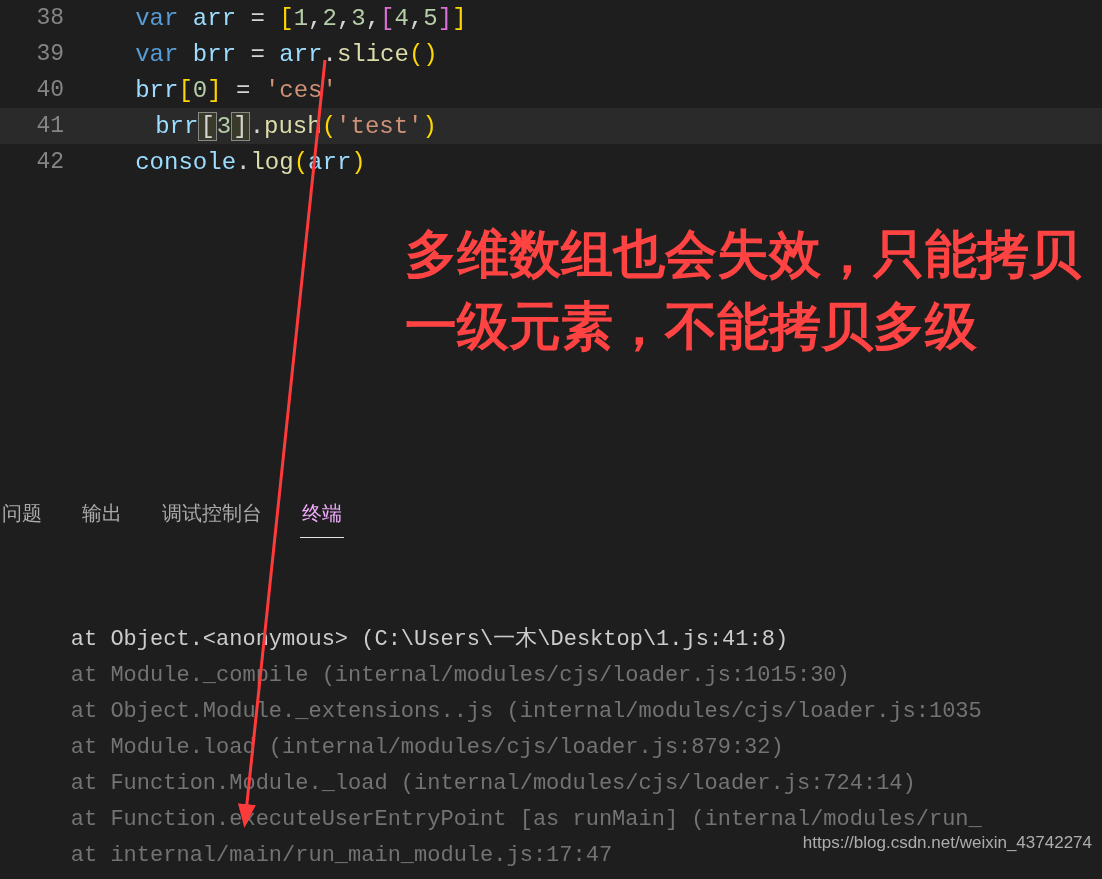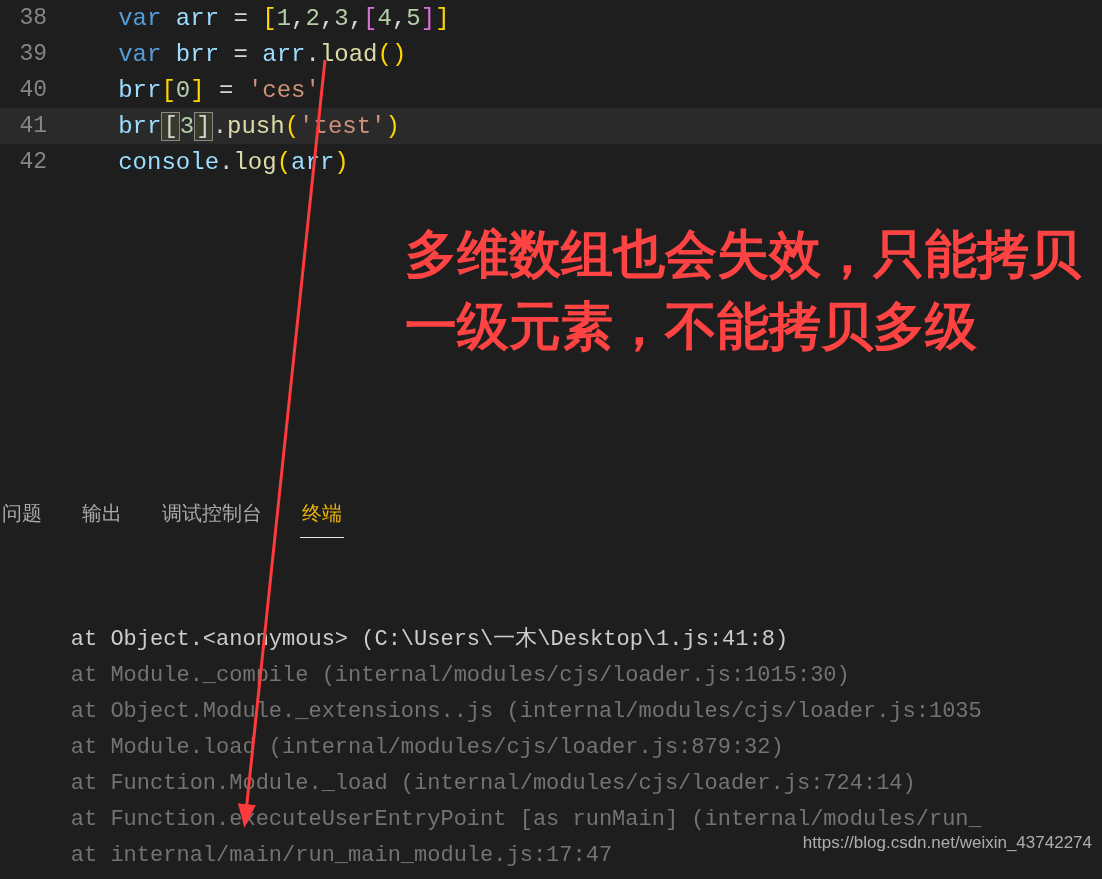--- a/index.html
+++ b/index.html
@@ -16,23 +16,25 @@
     position: relative;
     width: 100%;
     height: 490px;
     overflow: hidden;
   }
   .code-line {
     display: flex;
     align-items: center;
     height: 36px;
     white-space: pre;
+    padding-left: 17px;
   }
   .code-line.current {
     background: #2a2a2a;
+    gap: 20px;
   }
   .gutter {
     width: 75px;
     text-align: right;
     padding-right: 28px;
     color: #858585;
     font-size: 23px;
     user-select: none;
   }
   .code {
@@ -80,21 +82,21 @@
     font-family: "Microsoft YaHei", "PingFang SC", sans-serif;
     font-size: 20px;
     color: #aaa;
     align-items: flex-start;
   }
   .panel-tabs .tab {
     padding: 6px 2px 10px 2px;
     cursor: pointer;
   }
   .panel-tabs .tab.active {
-    color: #eab308;
+    color: #f0abfc;
     border-bottom: 1px solid #e6e6e6;
   }
 
   .terminal {
     padding: 12px 18px 0 18px;
     font-size: 22px;
     line-height: 36px;
     white-space: pre;
     overflow: hidden;
   }
@@ -110,21 +112,21 @@
     color: #bdbdbd;
     opacity: 0.9;
   }
 </style>
 </head>
 <body>
 
 <div class="editor">
   <div id="code-lines">
       <div class="code-line"><div class="gutter">38</div><div class="code"><span>   </span><span class="kw">var </span><span class="var">arr</span><span class="pun"> = </span><span class="bracket-y">[</span><span class="num">1</span><span class="pun">,</span><span class="num">2</span><span class="pun">,</span><span class="num">3</span><span class="pun">,</span><span class="bracket-p">[</span><span class="num">4</span><span class="pun">,</span><span class="num">5</span><span class="bracket-p">]</span><span class="bracket-y">]</span></div></div>
-      <div class="code-line"><div class="gutter">39</div><div class="code"><span>   </span><span class="kw">var </span><span class="var">brr</span><span class="pun"> = </span><span class="var">arr</span><span class="pun">.</span><span class="fn">load</span><span class="bracket-y">(</span><span class="bracket-y">)</span></div></div>
+      <div class="code-line"><div class="gutter">39</div><div class="code"><span>   </span><span class="kw">var </span><span class="var">brr</span><span class="pun"> = </span><span class="var">arr</span><span class="pun">.</span><span class="fn">slice</span><span class="bracket-y">(</span><span class="bracket-y">)</span></div></div>
       <div class="code-line"><div class="gutter">40</div><div class="code"><span>   </span><span class="var">brr</span><span class="bracket-y">[</span><span class="num">0</span><span class="bracket-y">]</span><span class="pun"> = </span><span class="str">'ces'</span></div></div>
       <div class="code-line current"><div class="gutter">41</div><div class="code"><span>   </span><span class="var">brr</span><span class="bracket-hi">[</span><span class="num">3</span><span class="bracket-hi">]</span><span class="pun">.</span><span class="fn">push</span><span class="bracket-y">(</span><span class="str">'test'</span><span class="bracket-y">)</span></div></div>
       <div class="code-line"><div class="gutter">42</div><div class="code"><span>   </span><span class="var">console</span><span class="pun">.</span><span class="fn">log</span><span class="bracket-y">(</span><span class="var">arr</span><span class="bracket-y">)</span></div></div>
     </div>
   <div class="annotation">多维数组也会失效，只能拷贝一级元素，不能拷贝多级</div>
 </div>
 
 <svg class="arrow">
   <defs>
     <marker id="ah" markerWidth="10" markerHeight="10" refX="6" refY="3" orient="auto">

